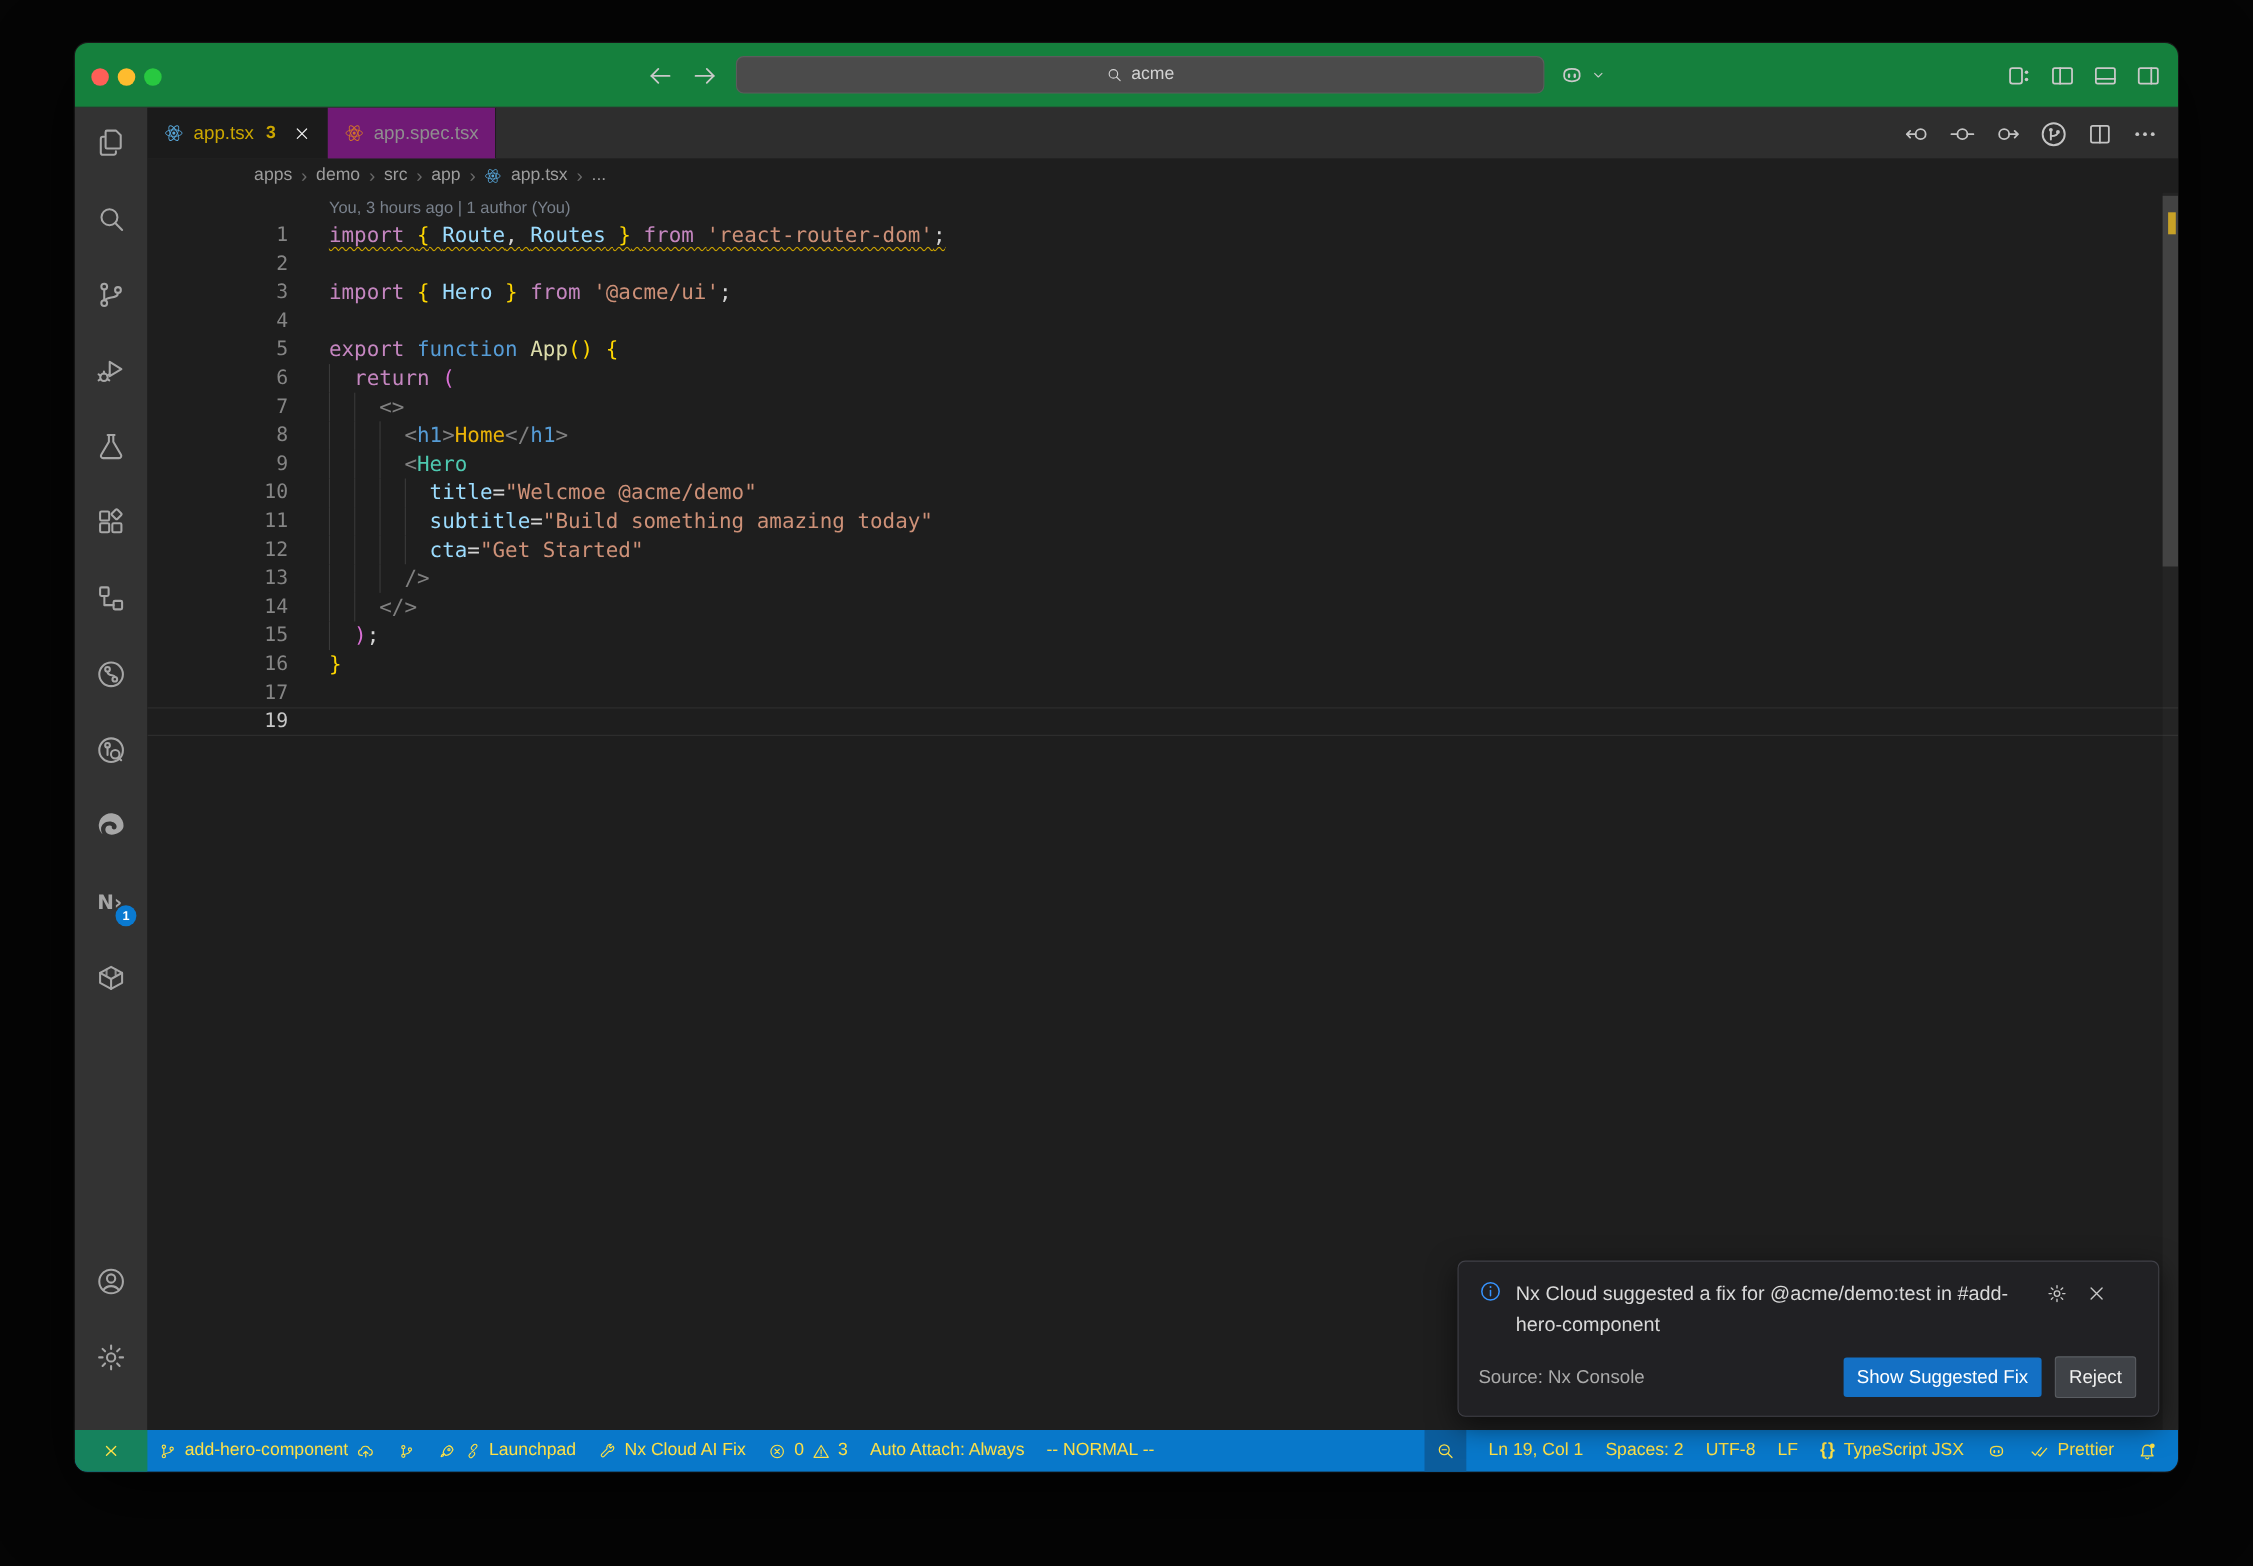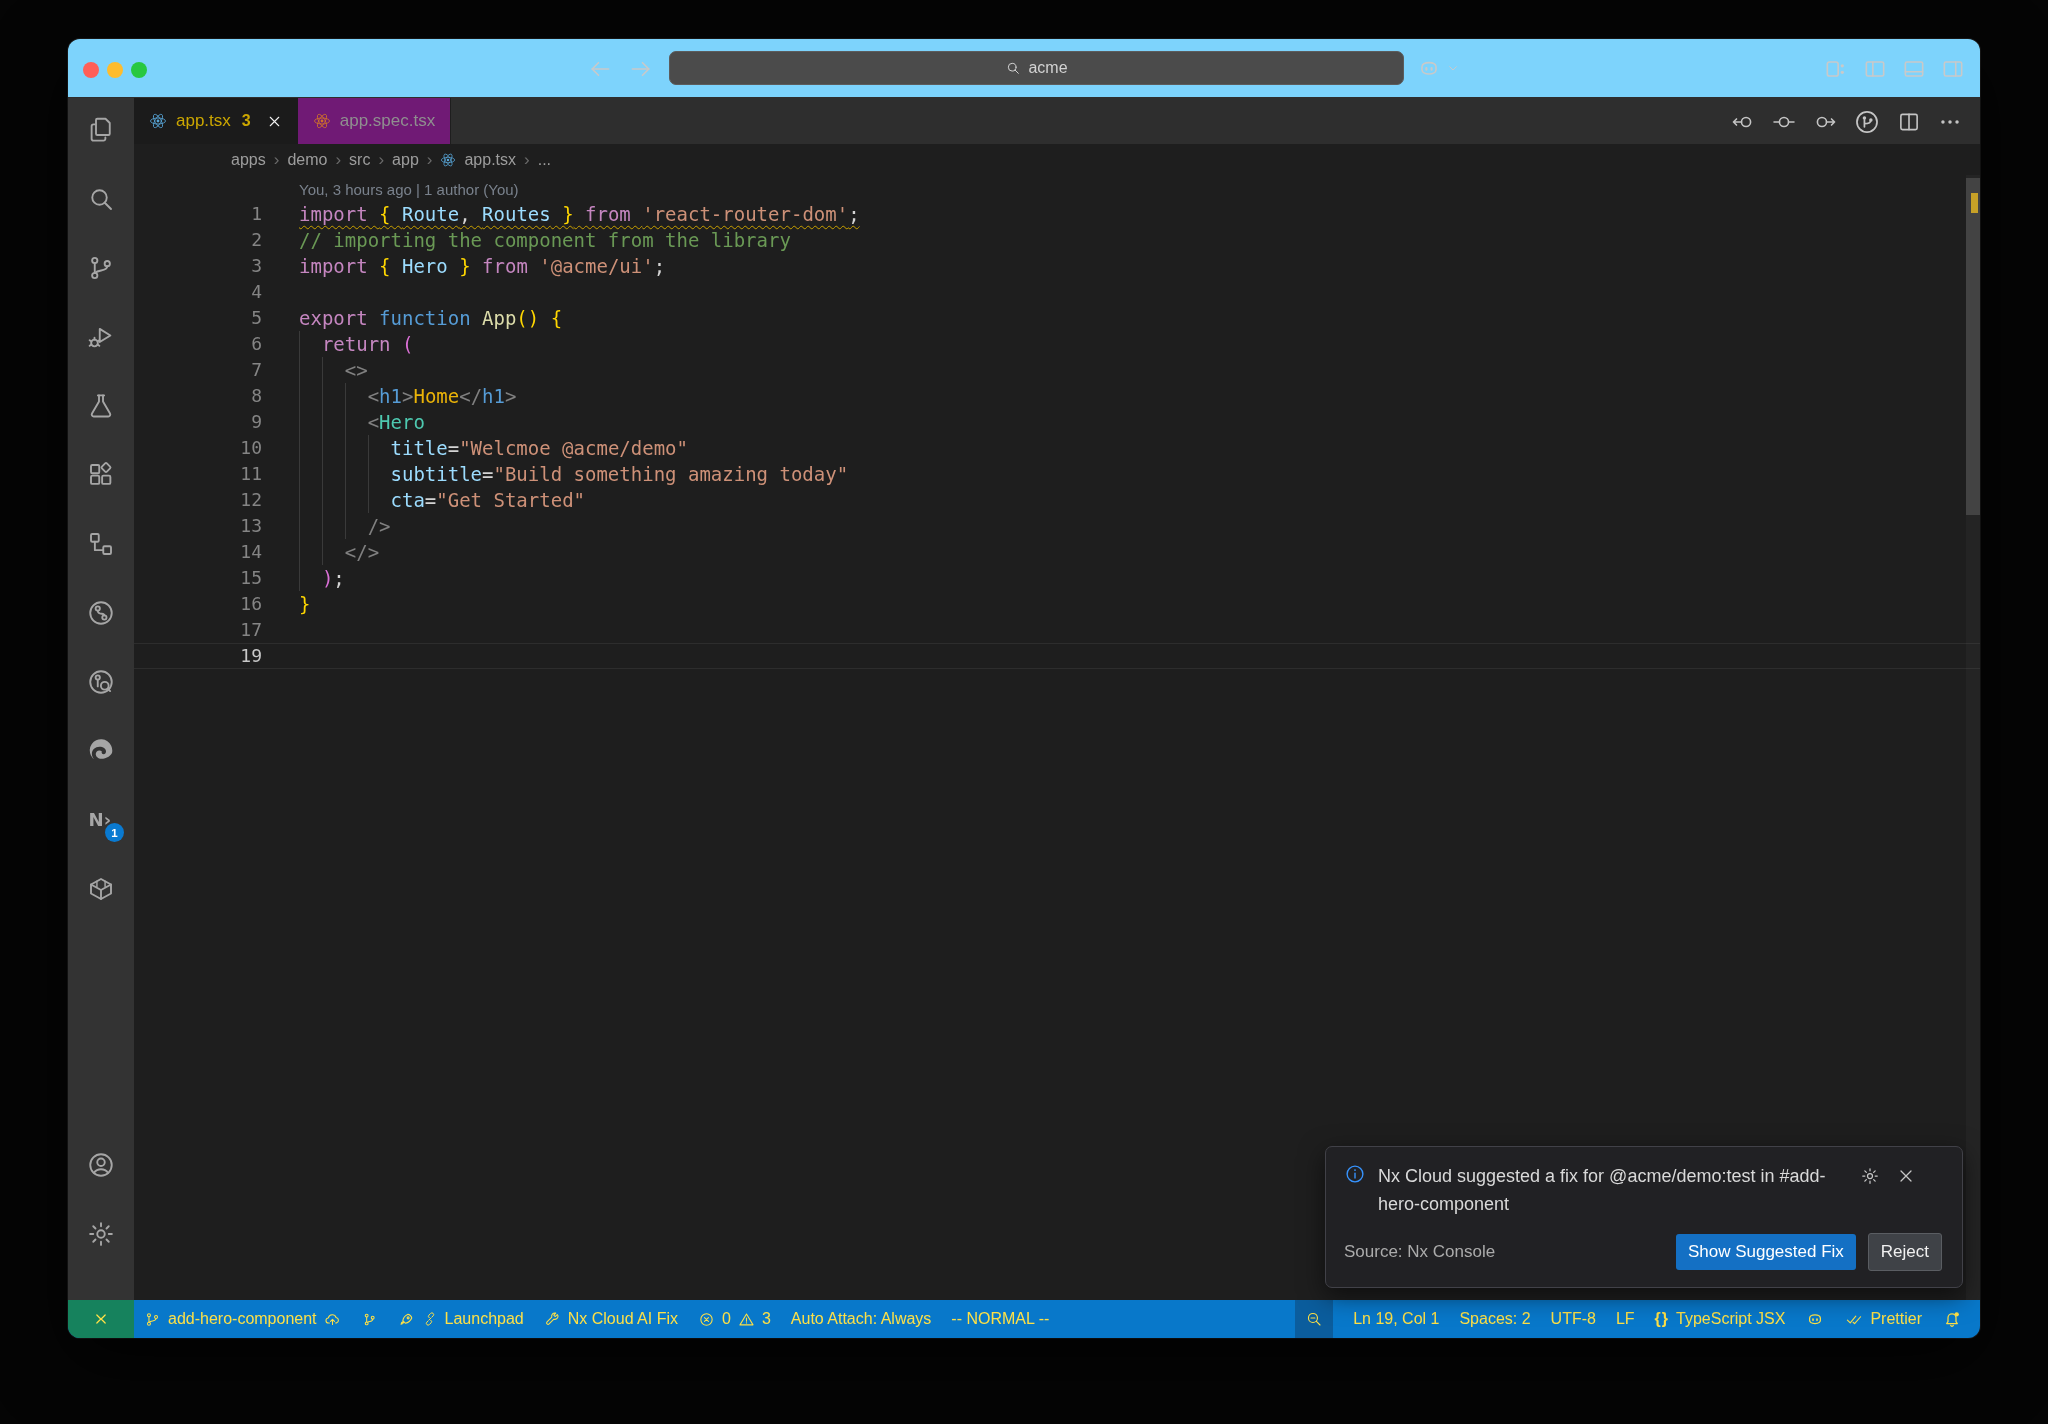--- a/index.html
+++ b/index.html
@@ -1,21 +1,21 @@
 <!DOCTYPE html>
 <html><head>
 <meta charset="utf-8">
 <style>
   html,body{margin:0;padding:0;background:#050505;width:2048px;height:1424px;
     font-family:"Liberation Sans", sans-serif; -webkit-font-smoothing:antialiased;}
   *{box-sizing:border-box;}
   .window{position:absolute;left:68px;top:39px;width:1912px;height:1299px;background:#1e1e1e;
     border-radius:12px;overflow:hidden;box-shadow:0 22px 70px rgba(0,0,0,.75),0 0 0 1px rgba(255,255,255,.09);}
   
-  .titlebar{position:relative;height:59px;background:#7dd3fc;border-bottom:1px solid #2e2e2e;}
+  .titlebar{position:relative;height:59px;background:#15803d;border-bottom:1px solid #2e2e2e;}
   .lights{position:absolute;left:15px;top:23px;display:flex;gap:8px;}
   .light{width:16px;height:16px;border-radius:50%;}
   .light.red{background:#ff5f57}.light.yellow{background:#febc2e}.light.green{background:#28c840}
   .nav-arrows{position:absolute;left:519px;top:17px;display:flex;gap:15px;color:#c9c9c9;}
   .searchbox{position:absolute;left:601px;top:12px;width:735px;height:34px;background:#4b4b4b;
     border:1px solid #5c5c5c;border-radius:7px;display:flex;align-items:center;justify-content:center;
     gap:7px;color:#d2d2d2;font-size:16px;}
   .copilot-dd{position:absolute;left:1348px;top:16px;display:flex;align-items:center;gap:3px;color:#c9c9c9;}
   .tb-right{position:absolute;right:14px;top:17px;display:flex;gap:13px;color:#c9c9c9;}
   
@@ -319,21 +319,21 @@
           </span>
         <span>app.tsx</span>
           <span class="crumb-sep">›</span>
         <span>...</span>
       </div>
 
       <div class="editor">
         <div class="blame">You, 3 hours ago | 1 author (You)</div>
         <div id="code-lines">
             <div class="code-line"><span class="ln">1</span><span class="line-content squiggle"><span class="tk-kw">import </span><span class="tk-b1">{ </span><span class="tk-vr">Route</span><span class="tk-pl">, </span><span class="tk-vr">Routes</span><span class="tk-b1"> }</span><span class="tk-kw"> from </span><span class="tk-str">'react-router-dom'</span><span class="tk-pl">;</span></span></div>
-            <div class="code-line"><span class="ln">2</span><span class="line-content"><span class="tk-cm">// importing the component from the library</span></span></div>
+            <div class="code-line"><span class="ln">2</span></div>
             <div class="code-line"><span class="ln">3</span><span class="line-content"><span class="tk-kw">import </span><span class="tk-b1">{ </span><span class="tk-vr">Hero</span><span class="tk-b1"> }</span><span class="tk-kw"> from </span><span class="tk-str">'@acme/ui'</span><span class="tk-pl">;</span></span></div>
             <div class="code-line"><span class="ln">4</span><span class="line-content"></span></div>
             <div class="code-line"><span class="ln">5</span><span class="line-content"><span class="tk-kw">export </span><span class="tk-kb">function </span><span class="tk-fn">App</span><span class="tk-b1">()</span><span class="tk-pl"> </span><span class="tk-b1">{</span></span></div>
             <div class="code-line"><span class="ln">6</span><i class="guide" style="left: 165px;"></i><span class="line-content"><span class="tk-pl">  </span><span class="tk-kw">return</span><span class="tk-pl"> </span><span class="tk-b2">(</span></span></div>
             <div class="code-line"><span class="ln">7</span><i class="guide" style="left: 165px;"></i><i class="guide" style="left: 187.88px;"></i><span class="line-content"><span class="tk-pl">    </span><span class="tk-tp">&lt;&gt;</span></span></div>
             <div class="code-line"><span class="ln">8</span><i class="guide" style="left: 165px;"></i><i class="guide" style="left: 187.88px;"></i><i class="guide" style="left: 210.76px;"></i><span class="line-content"><span class="tk-pl">      </span><span class="tk-tp">&lt;</span><span class="tk-tag">h1</span><span class="tk-tp">&gt;</span><span class="tk-txt">Home</span><span class="tk-tp">&lt;/</span><span class="tk-tag">h1</span><span class="tk-tp">&gt;</span></span></div>
             <div class="code-line"><span class="ln">9</span><i class="guide" style="left: 165px;"></i><i class="guide" style="left: 187.88px;"></i><i class="guide" style="left: 210.76px;"></i><span class="line-content"><span class="tk-pl">      </span><span class="tk-tp">&lt;</span><span class="tk-cp">Hero</span></span></div>
             <div class="code-line"><span class="ln">10</span><i class="guide" style="left: 165px;"></i><i class="guide" style="left: 187.88px;"></i><i class="guide" style="left: 210.76px;"></i><i class="guide" style="left: 233.64px;"></i><span class="line-content"><span class="tk-pl">        </span><span class="tk-vr">title</span><span class="tk-pl">=</span><span class="tk-str">"Welcmoe @acme/demo"</span></span></div>
             <div class="code-line"><span class="ln">11</span><i class="guide" style="left: 165px;"></i><i class="guide" style="left: 187.88px;"></i><i class="guide" style="left: 210.76px;"></i><i class="guide" style="left: 233.64px;"></i><span class="line-content"><span class="tk-pl">        </span><span class="tk-vr">subtitle</span><span class="tk-pl">=</span><span class="tk-str">"Build something amazing today"</span></span></div>
             <div class="code-line"><span class="ln">12</span><i class="guide" style="left: 165px;"></i><i class="guide" style="left: 187.88px;"></i><i class="guide" style="left: 210.76px;"></i><i class="guide" style="left: 233.64px;"></i><span class="line-content"><span class="tk-pl">        </span><span class="tk-vr">cta</span><span class="tk-pl">=</span><span class="tk-str">"Get Started"</span></span></div>

